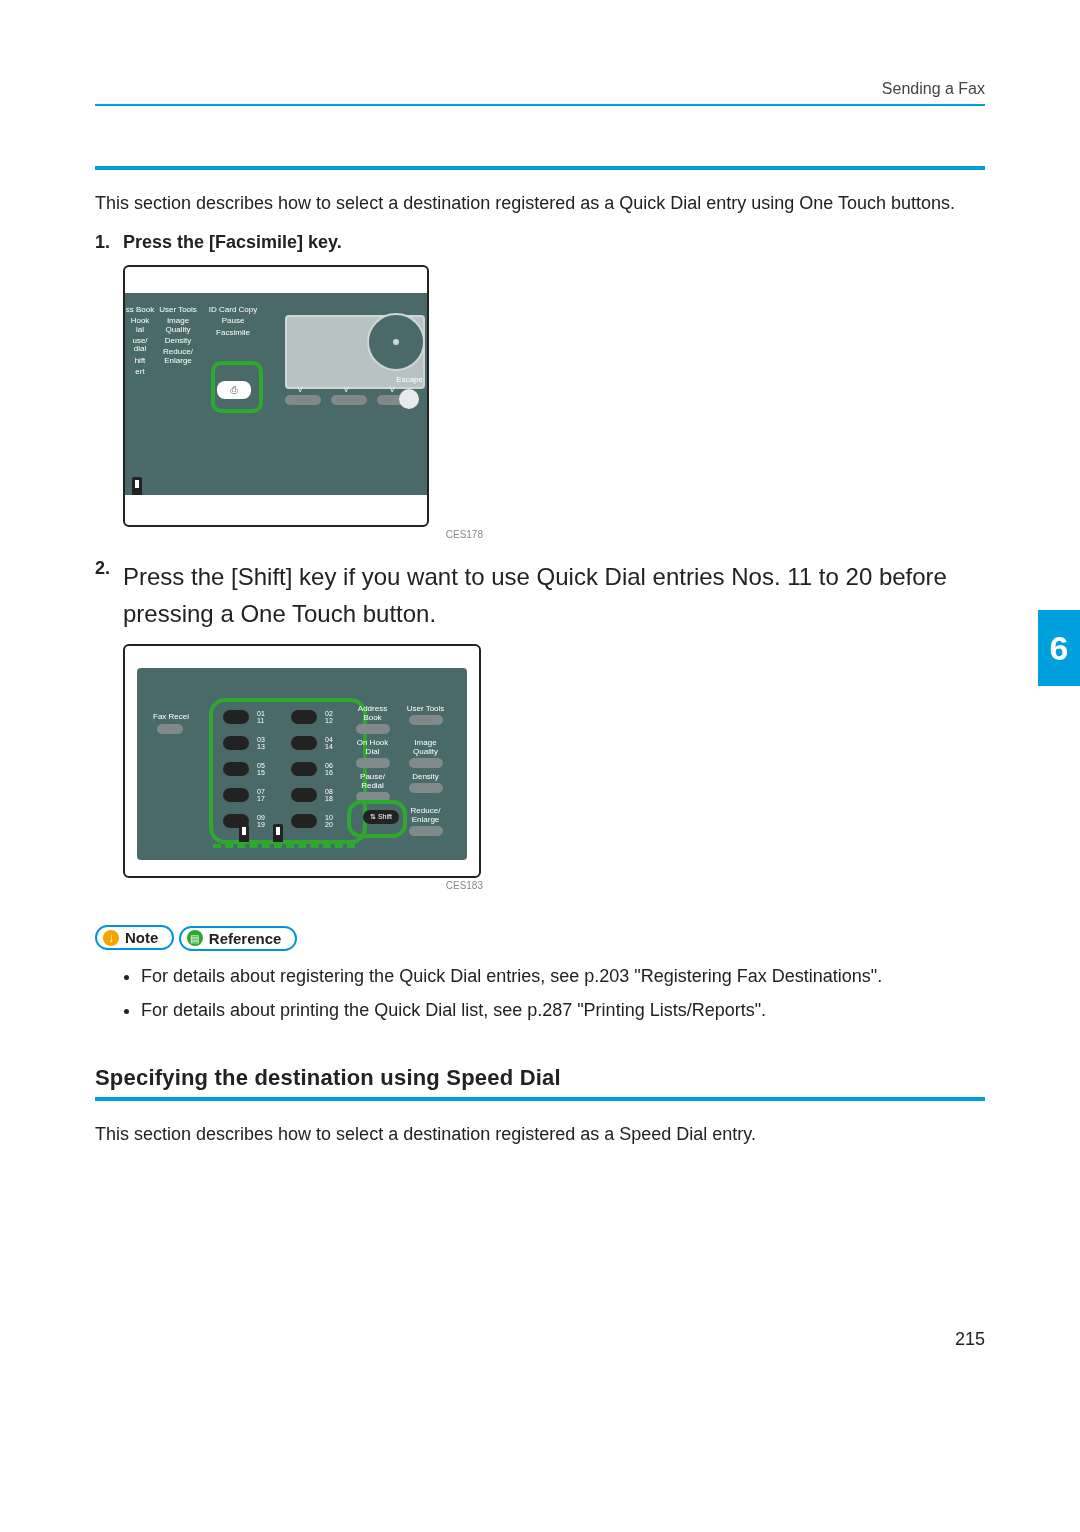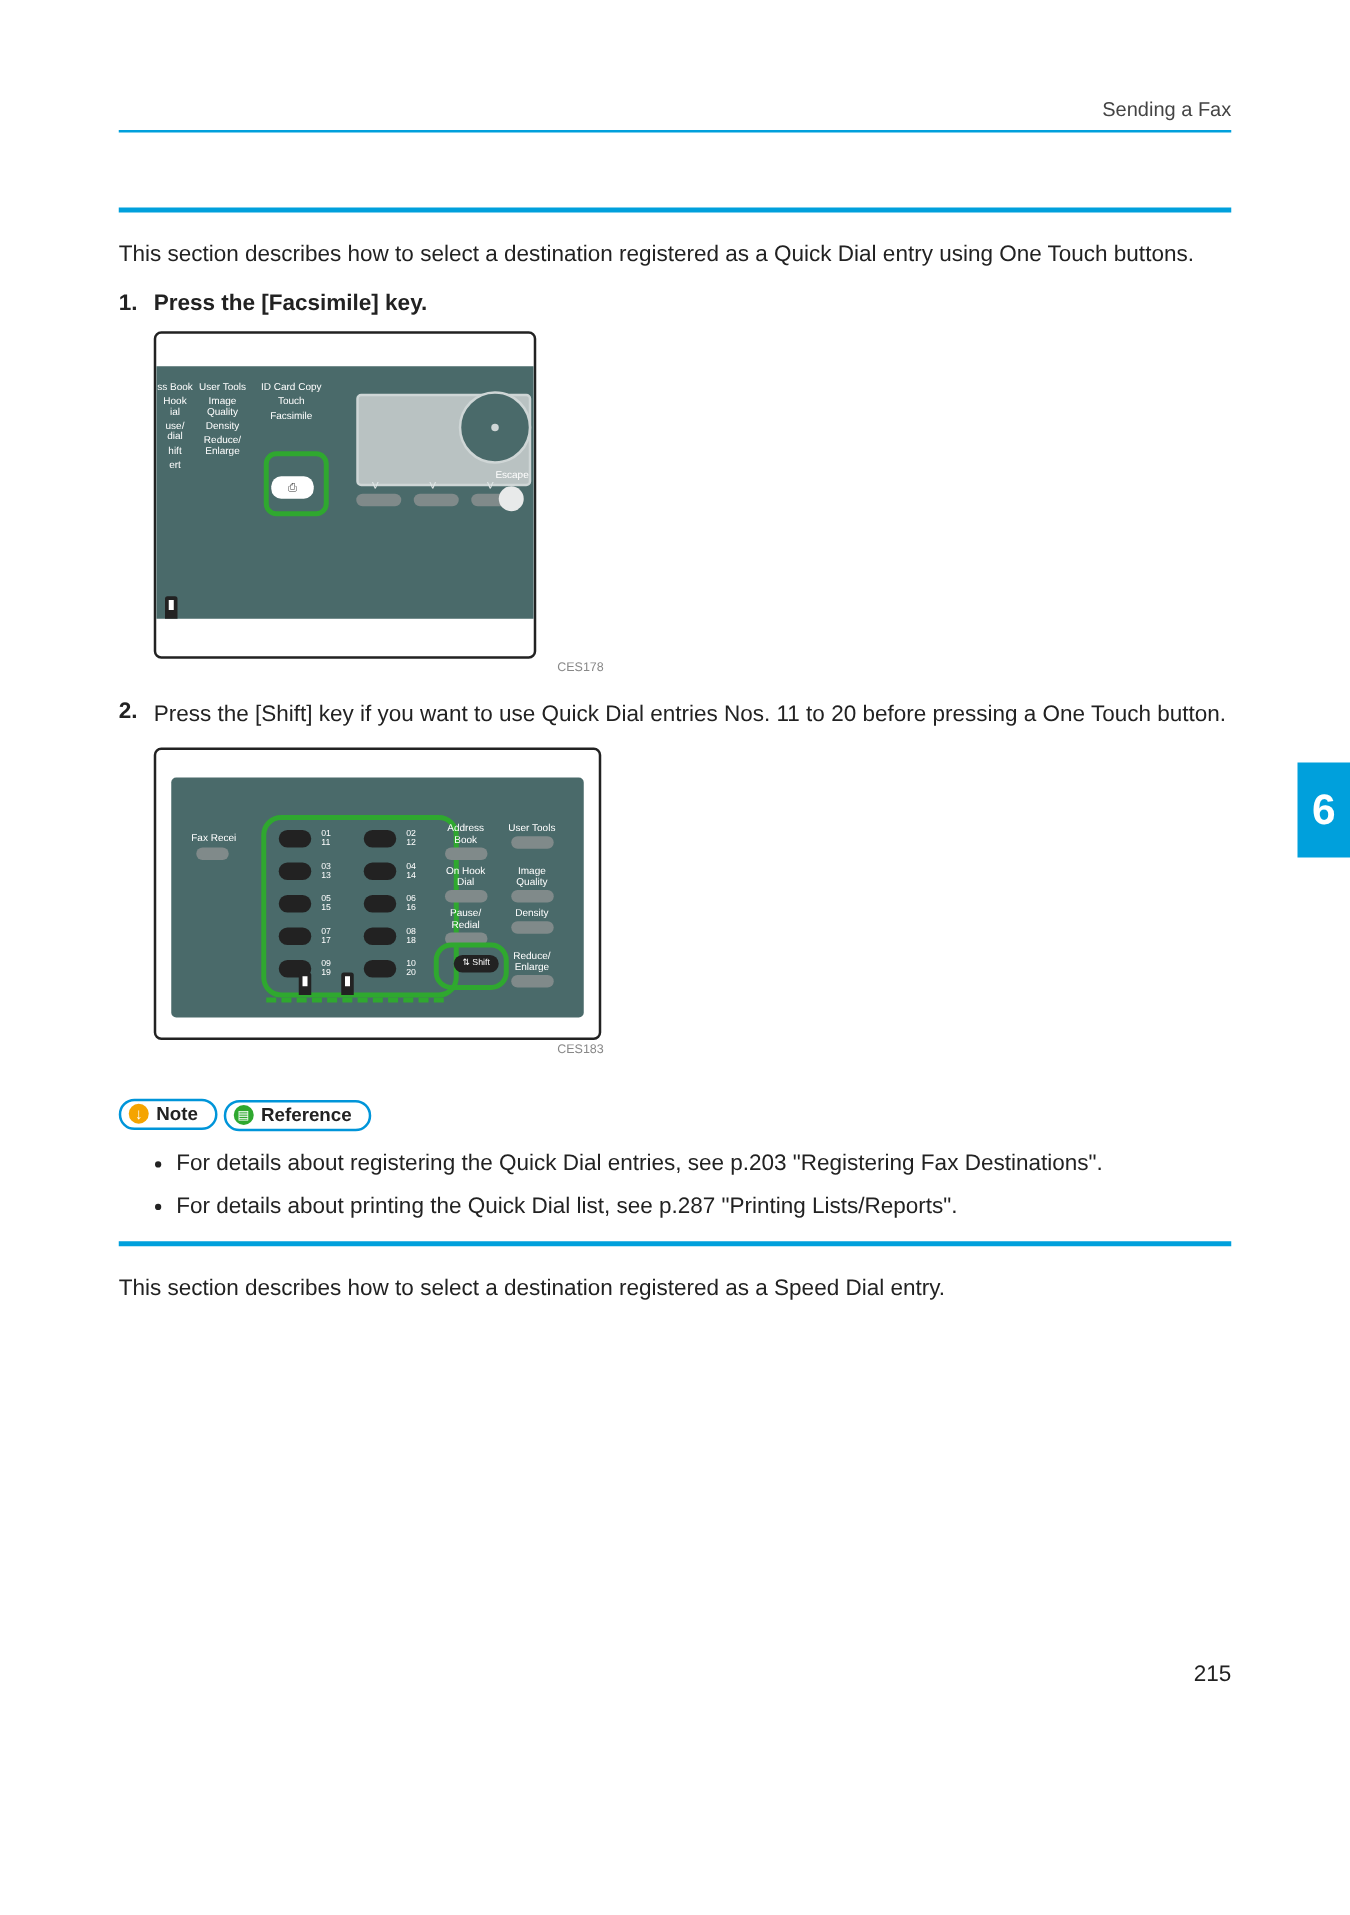--- a/index.html
+++ b/index.html
@@ -65,21 +65,21 @@
     font-weight: bold;
     font-size: 18px;
   }
   .step-head {
     font-size: 18px;
     font-weight: bold;
     display: block;
     margin-bottom: 10px;
   }
   .step-body {
-    font-size: 18px;
+    font-size: 24px;
     line-height: 1.55;
     font-weight: normal;
     display: block;
     margin-bottom: 10px;
   }
   .figure-wrap {
     margin: 12px 0 8px 0;
   }
   .fig-caption {
     font-size: 10px;
@@ -441,21 +441,21 @@
               <span class="p1-btn"></span>
               <span class="p1-label">Density</span>
               <span class="p1-btn"></span>
               <span class="p1-label" style="white-space:pre-line">Reduce/
 Enlarge</span>
               <span class="p1-btn"></span>
             </div>
             <div class="p1-col p1-col3">
               <span class="p1-label">ID Card Copy</span>
               <span class="p1-btn"></span>
-              <span class="p1-label">Touch</span>
+              <span class="p1-label">Pause</span>
               <span class="p1-btn"></span>
               <span class="p1-label">Facsimile</span>
             </div>
             <div class="p1-fax-highlight"></div>
             <div class="p1-fax-btn">⎙</div>
             <div class="p1-screen"></div>
             <span class="p1-under-chev" style="left:172px">˅</span>
             <span class="p1-under-chev" style="left:218px">˅</span>
             <span class="p1-under-chev" style="left:264px">˅</span>
             <span class="p1-under-btn" style="left:160px"></span>
@@ -543,18 +543,19 @@
 
   <div class="pill pill-ref">
     <span class="pill-icon">▤</span>
     <span class="pill-label">Reference</span>
   </div>
   <ul class="bullets">
     <li>For details about registering the Quick Dial entries, see p.203 "Registering Fax Destinations".</li>
     <li>For details about printing the Quick Dial list, see p.287 "Printing Lists/Reports".</li>
   </ul>
 
+  <h2 class="sect-title" style="margin-top:40px">Specifying the destination using Speed Dial</h2>
   <hr class="sect-underline">
   <p class="body-text">This section describes how to select a destination registered as a Speed Dial entry.</p>
 
   <div class="chapter-tab">6</div>
   <div class="page-num">215</div>
 </div>
 
 </body></html>

